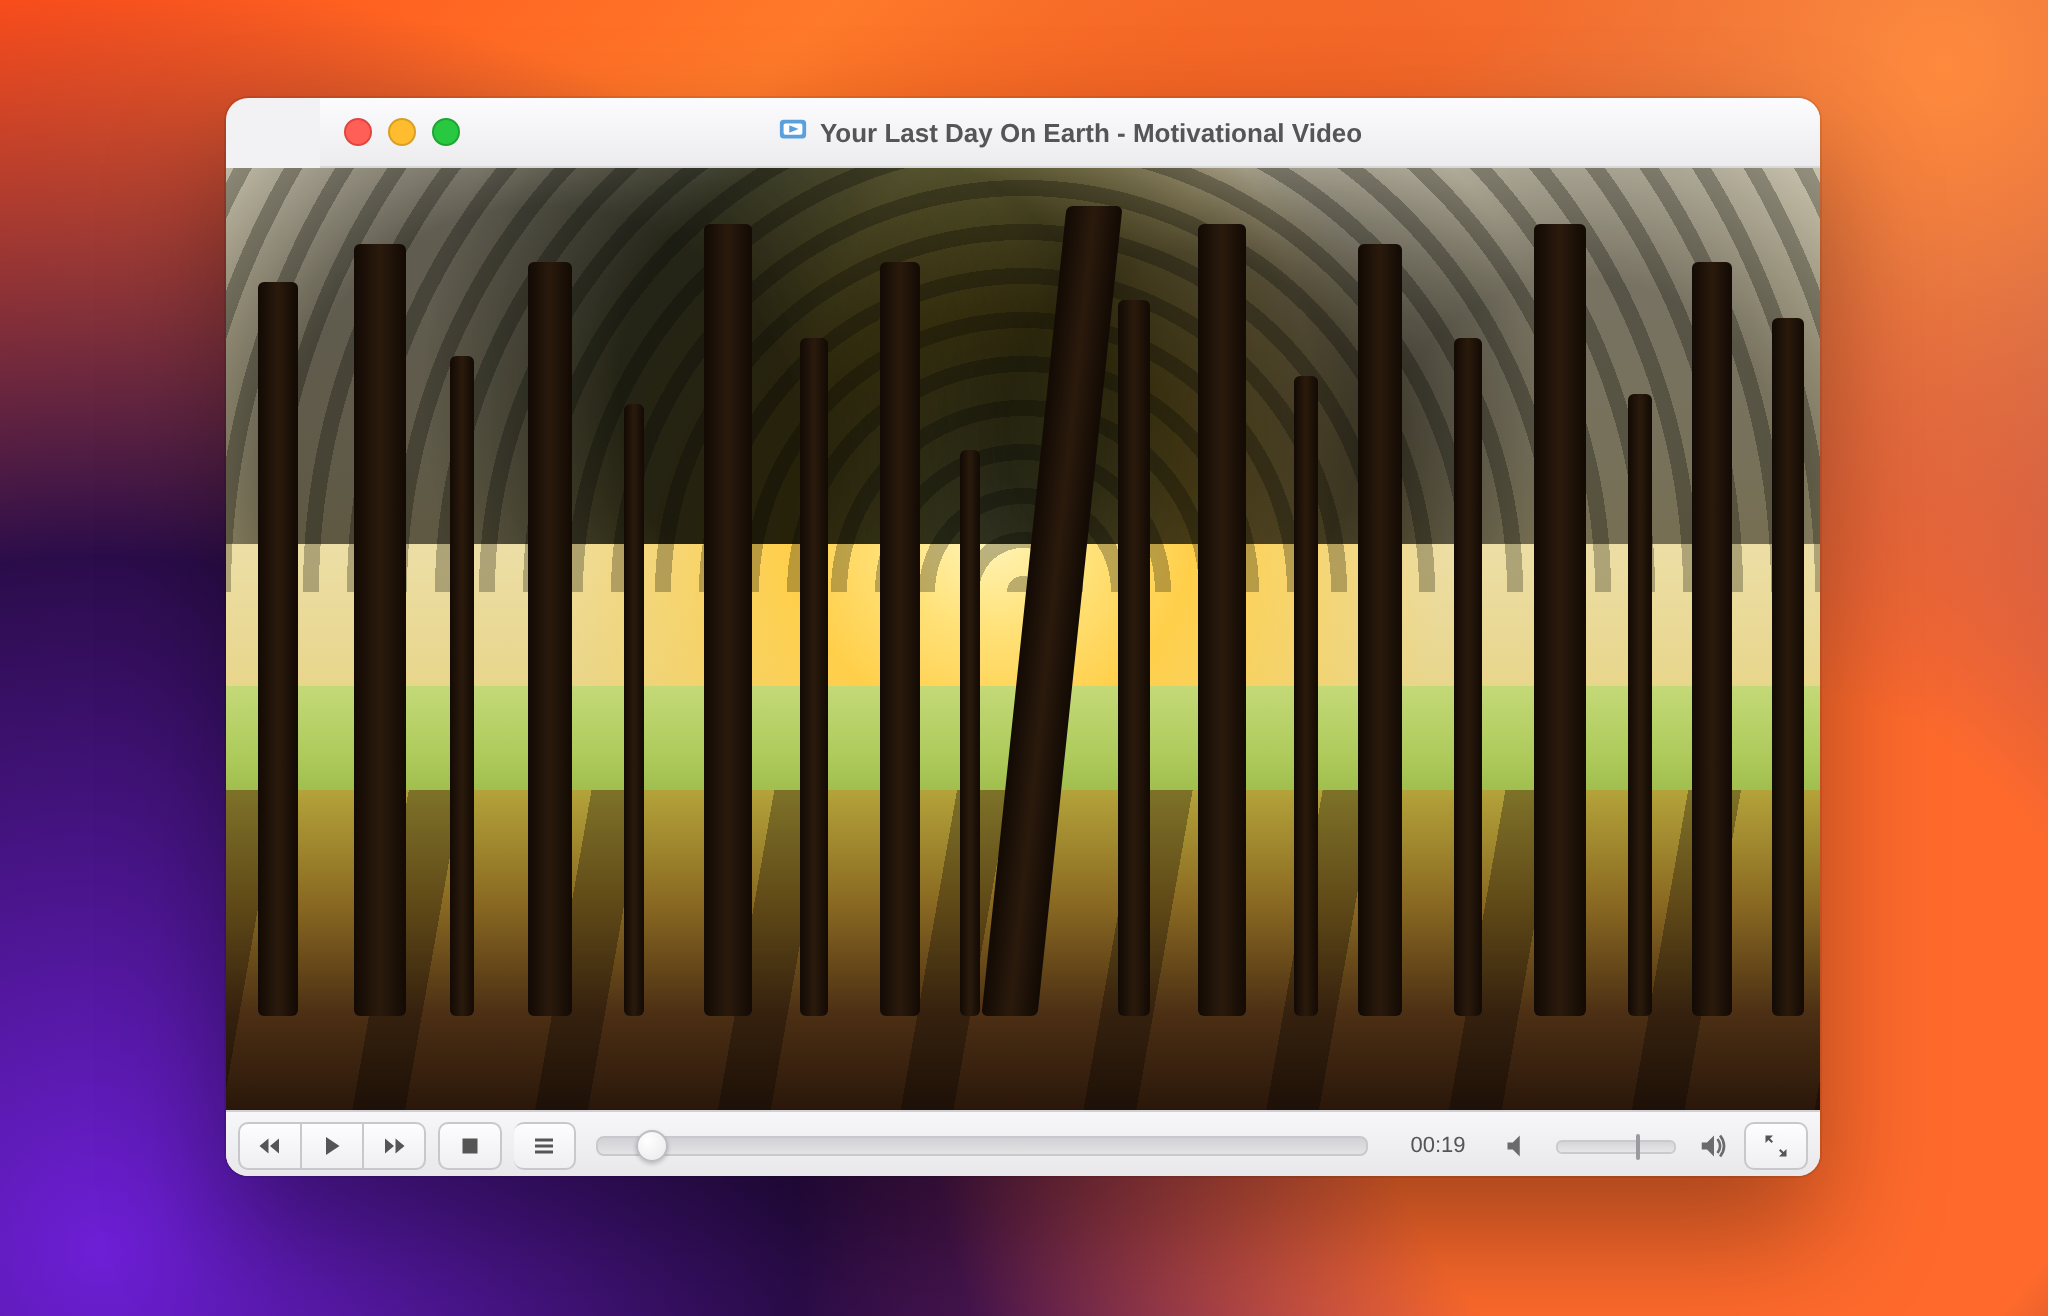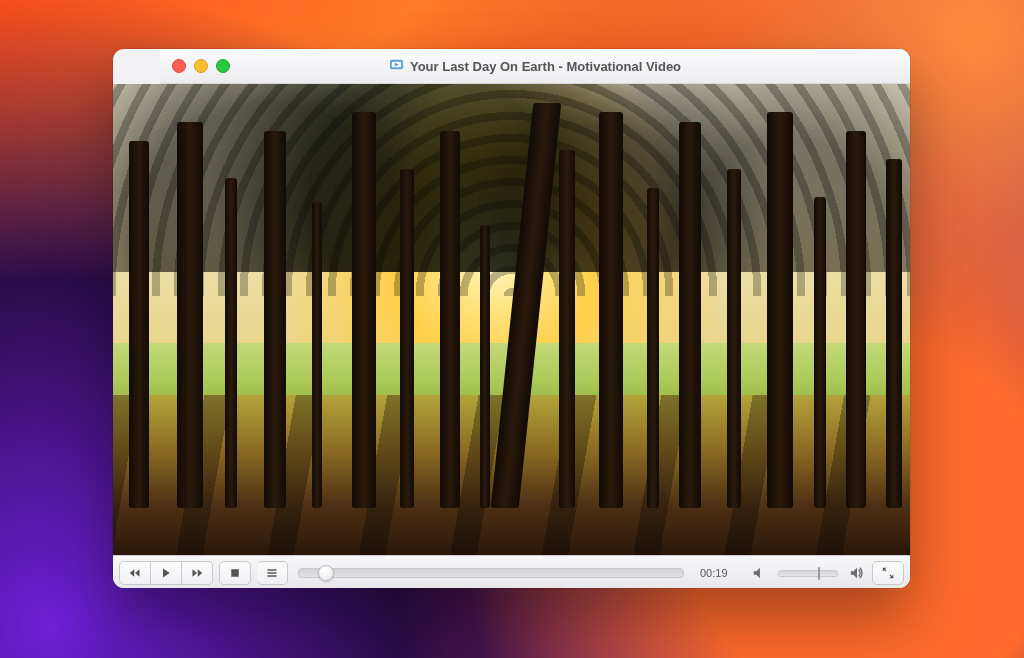--- a/index.html
+++ b/index.html
@@ -84,21 +84,21 @@
   .progress-wrap{flex:1;height:14px;display:flex;align-items:center;padding:0 4px;}
   .progress{
     flex:1;height:8px;border-radius:4px;position:relative;
     background:linear-gradient(#d2d2d6,#e3e3e6);border:1px solid #c9c9cd;
   }
   .knob{
     position:absolute;top:50%;width:14px;height:14px;border-radius:50%;
     background:radial-gradient(circle at 35% 30%,#fff,#e8e8eb);border:1px solid #bcbcc1;
     transform:translate(-50%,-50%);box-shadow:0 1px 2px rgba(0,0,0,.2);
   }
-  .time{font-size:11px;color:#555;font-variant-numeric:tabular-nums;padding:0 6px;min-width:38px;text-align:left;}
+  .time{font-size:11px;color:#555;font-variant-numeric:tabular-nums;padding:0 6px;min-width:38px;text-align:center;}
   .vol-track{
     width:58px;height:5px;border-radius:3px;position:relative;margin:0 4px;
     background:linear-gradient(#d6d6d9,#e6e6e9);border:1px solid #cacace;
   }
   .vol-track::after{content:"";position:absolute;left:68%;top:-4px;width:2px;height:13px;background:#9a9aa0;border-radius:1px;}
   .ico{width:18px;height:18px;display:flex;align-items:center;justify-content:center;}
   .ico svg{width:14px;height:14px;fill:#6a6a6f;}
 </style>
 </head>
 <body>

